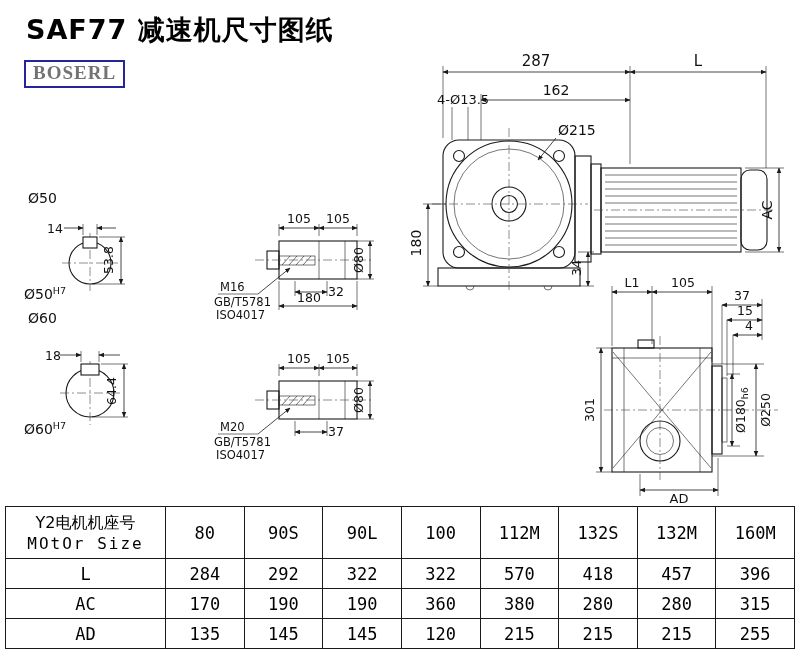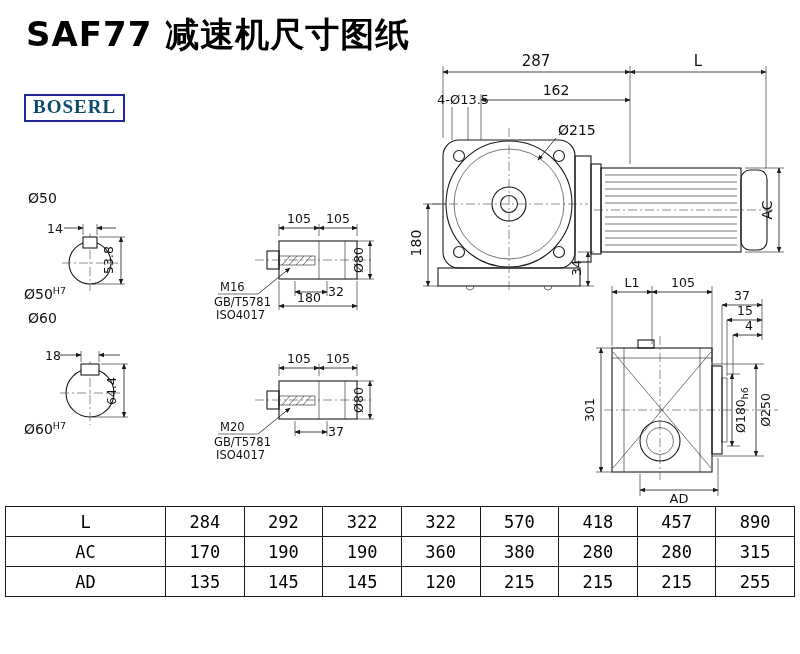--- a/index.html
+++ b/index.html
@@ -1,20 +1,20 @@
 <!DOCTYPE html>
 <html><head>
 <meta charset="utf-8">
 <style>
   * { margin:0; padding:0; box-sizing:border-box; }
   html,body { width:800px; height:654px; background:#fff; font-family:"DejaVu Sans",sans-serif; position:relative; overflow:hidden; }
-  .title { position:absolute; left:26px; top:12px; font-size:34px; font-weight:bold; color:#000; letter-spacing:1px; }
-  .brand-box { position:absolute; left:24px; top:60px; border:2px solid #26269b; color:#0c4a6e;
+  .title { position:absolute; left:26px; top:12px; font-size:27px; font-weight:bold; color:#000; letter-spacing:1px; }
+  .brand-box { position:absolute; left:24px; top:60px; border:2px solid #26269b; color:#737373;
                font-family:"Liberation Serif",serif; font-weight:bold; font-size:19px;
-               padding:0 7px 2px; letter-spacing:1px; background:#fff;margin-top:34px; }
+               padding:0 7px 2px; letter-spacing:1px; background:#fff; }
   svg.draw { position:absolute; left:0; top:0; }
   .ln   { stroke:#1a1a1a; stroke-width:1.1; fill:none; }
   .thin { stroke:#1a1a1a; stroke-width:0.6; fill:none; }
   .dim  { stroke:#1a1a1a; stroke-width:0.8; fill:none; }
   .cl   { stroke:#444; stroke-width:0.6; fill:none; stroke-dasharray:9 3 2 3; }
   .wh   { fill:#fff; stroke:#1a1a1a; stroke-width:1.1; }
   text  { fill:#111; font-family:"DejaVu Sans",sans-serif; }
   .t15{font-size:15px;} .t14{font-size:14px;} .t13{font-size:13px;}
   .t12{font-size:12.5px;} .t11{font-size:11.5px;} .t9{font-size:9.5px;}
   table.dims { position:absolute; left:5px; top:506px; width:790px; border-collapse:collapse;
@@ -285,30 +285,44 @@
     <text class="t13" x="679" y="503" text-anchor="middle">AD</text>
   </g>
 </svg>
 
 <table class="dims">
   <colgroup>
       <col class="c0">
       <col span="8">
     </colgroup>
   <tbody>
+  <tr class="r-hdr">
+    <th class="hdr-cell">
+      <div class="hdr-cn">Y2电机机座号</div>
+      <div class="hdr-en">MOtOr Size</div>
+    </th>
+    <th>80</th>
+    <th>90S</th>
+    <th>90L</th>
+    <th>100</th>
+    <th>112M</th>
+    <th>132S</th>
+    <th>132M</th>
+    <th>160M</th>
+  </tr>
   <tr class="r-data">
     <th>L</th>
     <td>284</td>
     <td>292</td>
     <td>322</td>
     <td>322</td>
     <td>570</td>
     <td>418</td>
     <td>457</td>
-    <td>890</td>
+    <td>396</td>
   </tr>
   <tr class="r-data">
     <th>AC</th>
     <td>170</td>
     <td>190</td>
     <td>190</td>
     <td>360</td>
     <td>380</td>
     <td>280</td>
     <td>280</td>

